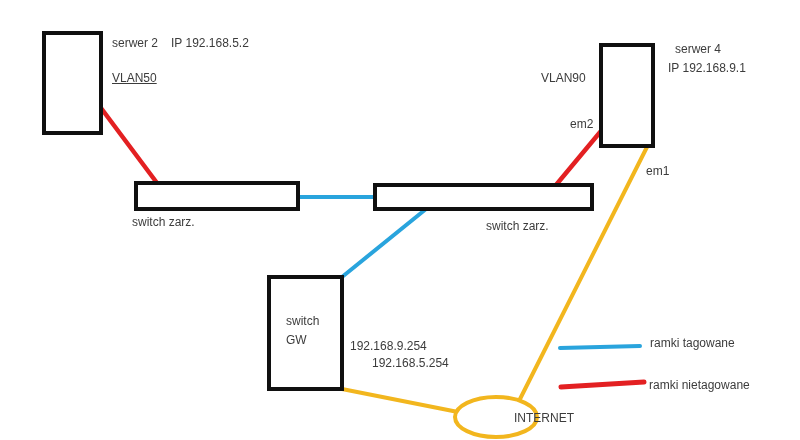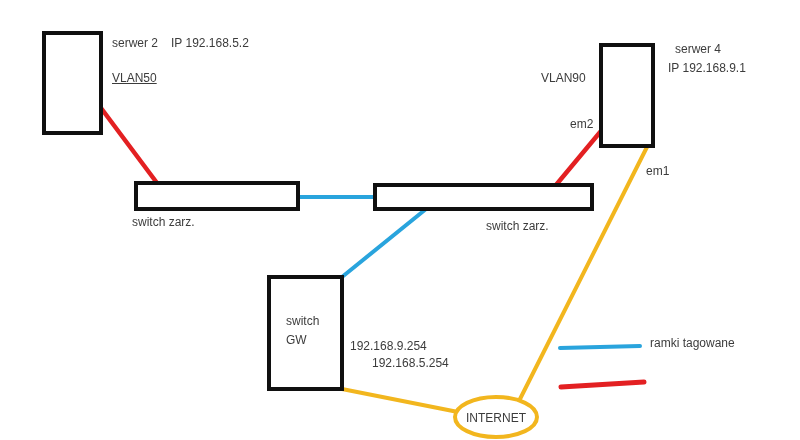--- a/index.html
+++ b/index.html
@@ -84,17 +84,18 @@
   <div class="lbl" style="left:646px; top:164px;">em1</div>
 
   <div class="lbl" style="left:132px; top:215px;">switch zarz.</div>
   <div class="lbl" style="left:486px; top:219px;">switch zarz.</div>
 
   <div class="lbl" style="left:286px; top:314px;">switch</div>
   <div class="lbl" style="left:286px; top:333px;">GW</div>
   <div class="lbl" style="left:350px; top:339px;">192.168.9.254</div>
   <div class="lbl" style="left:350px; top:356px;margin-left:22px;">192.168.5.254</div>
 
-  <div class="lbl" id="internet-label" style="left:455px; top:411px;">INTERNET</div>
+  <div class="lbl" id="internet-label" style="left:455px; top:411px;padding-left:48px;">INTERNET</div>
 
   <div class="lbl" style="left:650px; top:336px;">ramki tagowane</div>
+  <div class="lbl" style="left:649px; top:378px;">ramki nietagowane</div>
 
 </div>
 
 </body></html>

